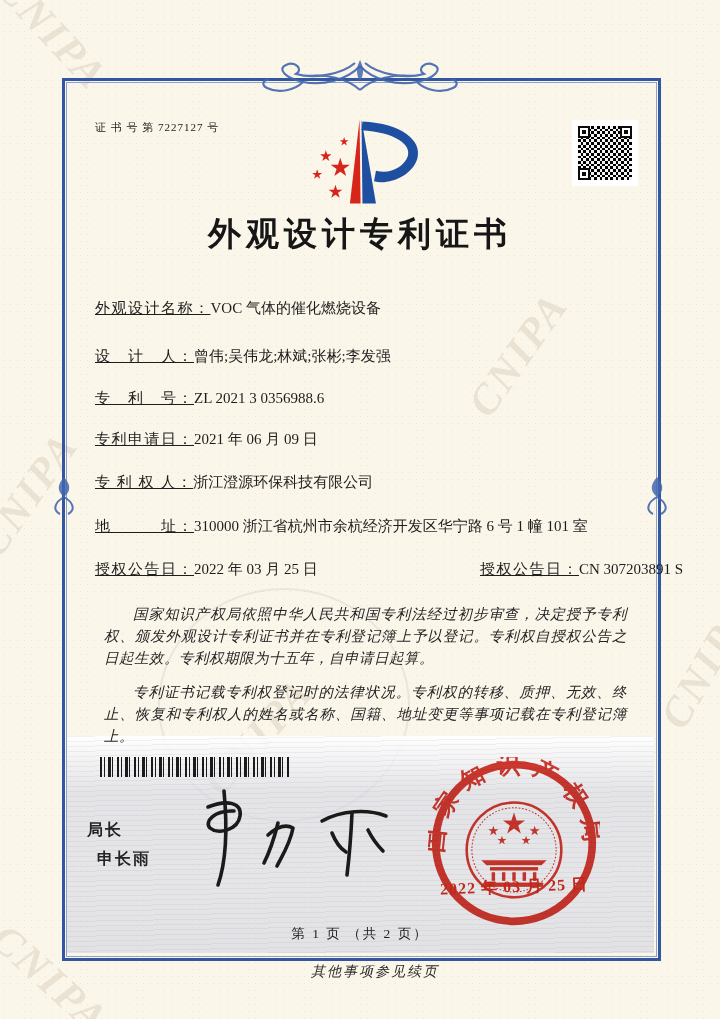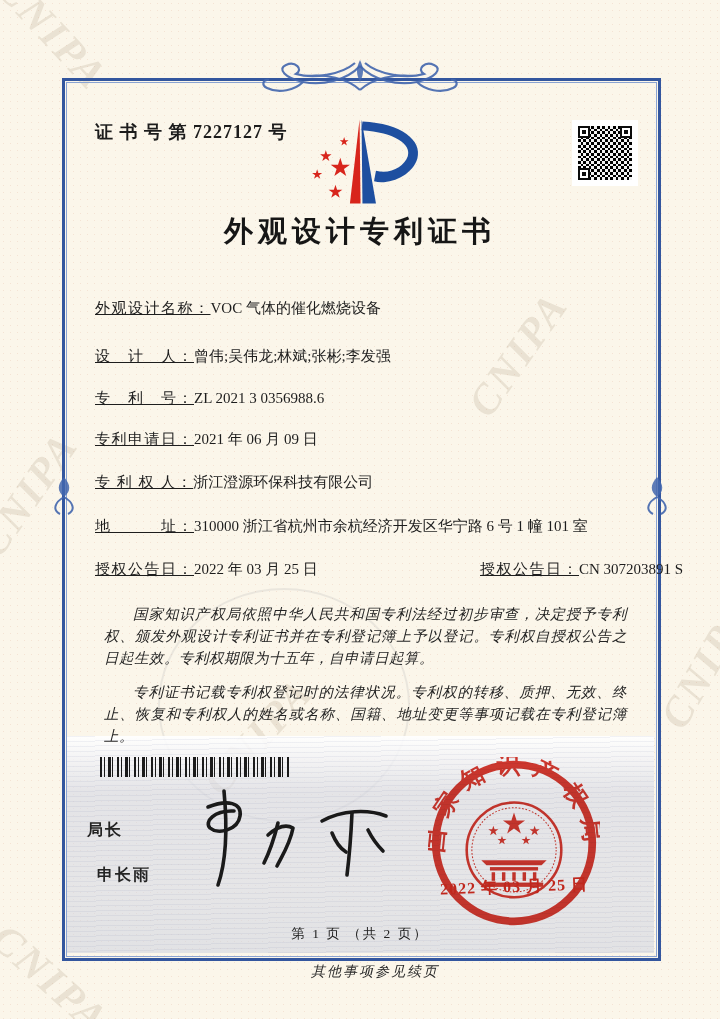--- a/index.html
+++ b/index.html
@@ -20,54 +20,54 @@
       background:
         repeating-linear-gradient(179deg, rgba(120,130,172,0.10) 0 1px, transparent 1px 5px),
         linear-gradient(180deg, rgba(255,255,255,0.92) 0%, rgba(213,216,229,0.60) 26%, rgba(210,214,228,0.52) 70%, rgba(205,210,224,0.55) 100%);}
   
   .frame{position:absolute;left:62px;top:78px;width:593px;height:877px;
       border:3px solid #33569e;}
   .frame-inner{position:absolute;inset:1px;border:1px solid #8aa3d2;}
   .flourish-top{position:absolute;left:255px;top:56px;}
   .flourish-side{position:absolute;}
   
-  .cert-no{position:absolute;left:95px;top:120px;font-size:18px;color:#1c1c1c;letter-spacing:1px;font-weight:bold;}
+  .cert-no{position:absolute;left:95px;top:120px;font-size:11px;color:#1c1c1c;letter-spacing:1px;}
   .logo{position:absolute;left:294px;top:112px;}
   .qr{position:absolute;left:572px;top:120px;width:54px;height:54px;background:#fff;padding:6px;}
   .qr-inner{position:relative;width:54px;height:54px;
       background:
         repeating-linear-gradient(0deg,#0c0c0c 0 2.7px,#fff 2.7px 5.4px),
         repeating-linear-gradient(90deg,#0c0c0c 0 2.7px,#fff 2.7px 5.4px);
       background-blend-mode:difference;}
   .finder{position:absolute;width:8px;height:8px;border:2.6px solid #0c0c0c;background:#fff;}
   .finder::after{content:"";position:absolute;left:1.7px;top:1.7px;width:4.6px;height:4.6px;background:#0c0c0c;}
   .f-tl{left:0;top:0;} .f-tr{right:0;top:0;} .f-bl{left:0;bottom:0;}
   .title{position:absolute;left:0;width:720px;top:212px;text-align:center;
-      font-size:29px;font-weight:bold;color:#161616;letter-spacing:5px;}
+      font-size:33px;font-weight:bold;color:#161616;letter-spacing:5px;}
   
   .row{position:absolute;left:95px;width:545px;font-size:15px;color:#1d1d1d;white-space:nowrap;}
   .row .lbl{letter-spacing:1.5px;text-decoration:underline;}
   .row2{position:absolute;left:385px;top:0;}
   
   .paras{position:absolute;left:92px;top:591px;width:547px;
       font-size:14.5px;line-height:22px;color:#242424;font-style:italic;
       text-align:justify;}
   .paras p{margin:12px;text-indent:2em;letter-spacing:0.5px;}
   
   .barcode{position:absolute;left:100px;top:757px;width:190px;height:20px;
       background:repeating-linear-gradient(90deg,
         #1b1b1b 0 2px, transparent 2px 4px,
         #1b1b1b 4px 5px, transparent 5px 8px,
         #1b1b1b 8px 11px, transparent 11px 12px,
         #1b1b1b 12px 13px, transparent 13px 17px);}
   
   .dir-title{position:absolute;left:87px;top:820px;font-family:"Liberation Sans","DejaVu Sans",sans-serif;
       font-size:16px;font-weight:600;color:#242424;letter-spacing:2px;}
   .dir-name{position:absolute;left:97px;top:849px;font-family:"Liberation Sans","DejaVu Sans",sans-serif;
-      font-size:16px;font-weight:600;color:#242424;letter-spacing:2px;margin-top:16px;}
+      font-size:16px;font-weight:600;color:#242424;letter-spacing:2px;}
   .signature{position:absolute;left:180px;top:783px;}
   .seal{position:absolute;left:428px;top:757px;mix-blend-mode:multiply;opacity:0.92;}
   .seal-date{position:absolute;left:440px;top:876px;width:200px;font-size:16px;font-weight:bold;
       color:#c0271d;letter-spacing:1px;transform:rotate(-2deg);white-space:nowrap;}
   
   .page-num{position:absolute;left:0;width:720px;top:925px;text-align:center;
       font-size:13.5px;color:#222;letter-spacing:2px;}
   .continuation{position:absolute;left:0;width:680px;top:963px;text-align:center;
       font-size:14px;color:#2a2a2a;font-style:italic;letter-spacing:2px;margin-left:35px;}
 </style>

